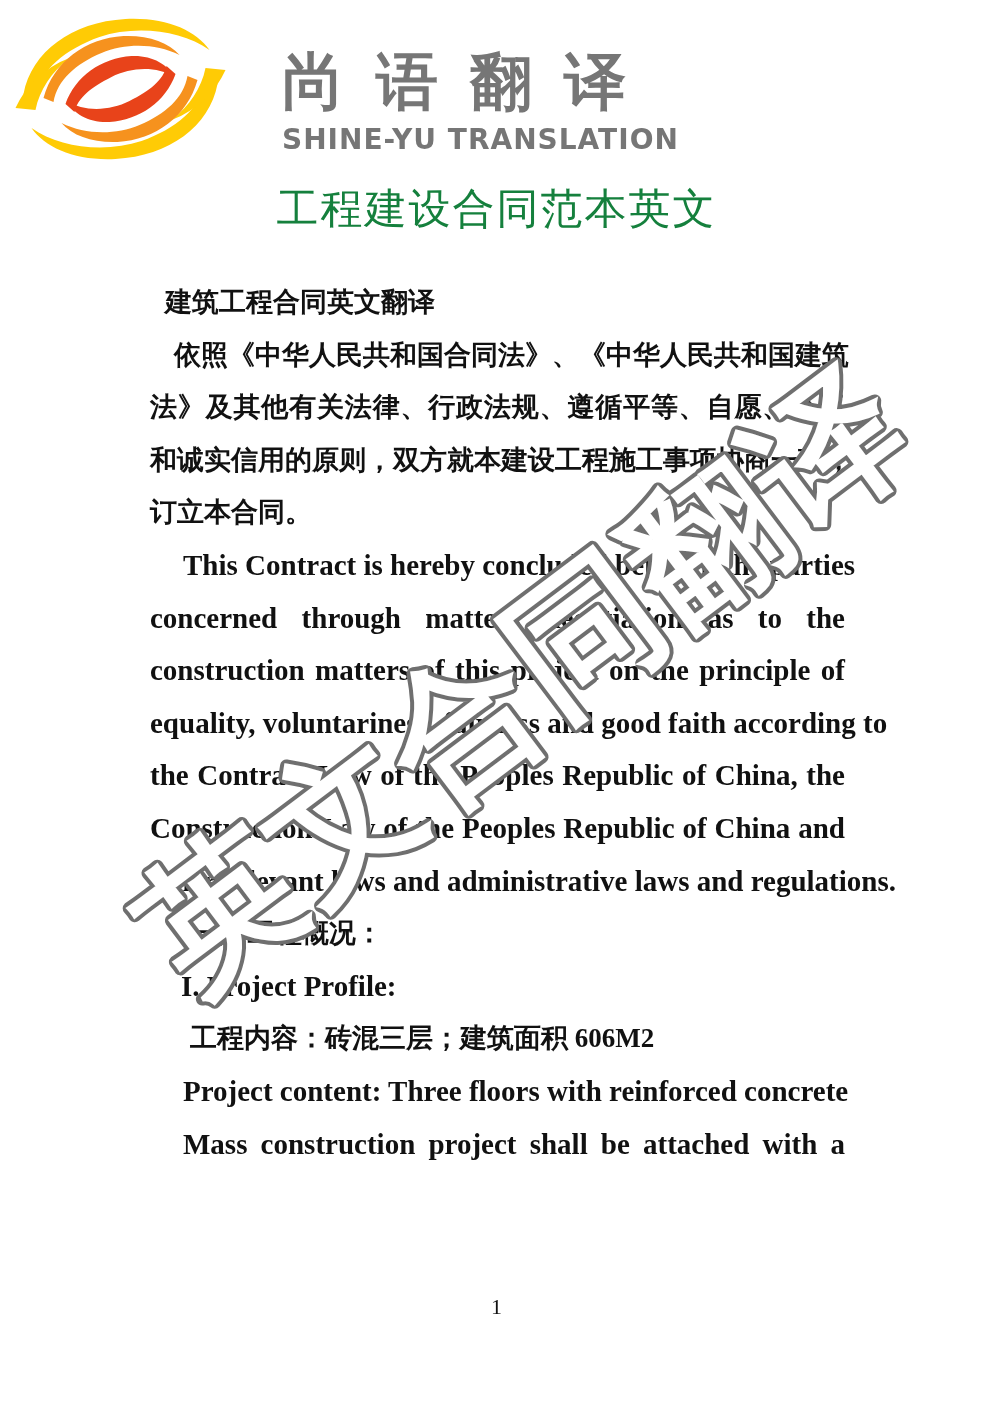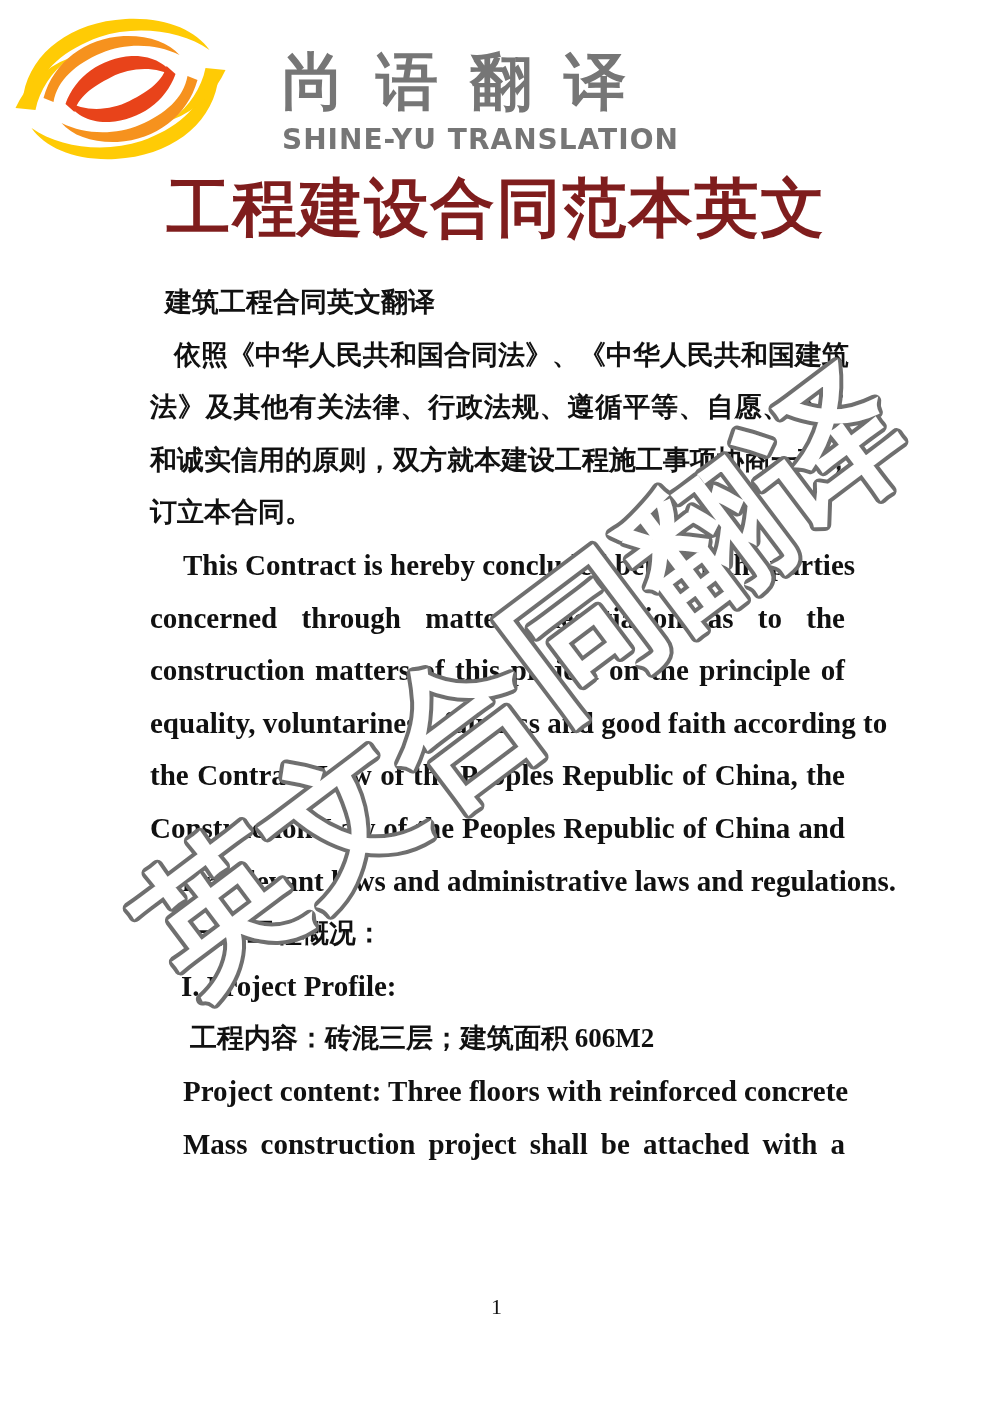--- a/index.html
+++ b/index.html
@@ -21,22 +21,22 @@
     letter-spacing:32px;white-space:nowrap;color:#767676;
   }
   #brand-en{
     font-family:"DejaVu Sans","Liberation Sans",sans-serif;
     font-weight:bold;font-size:28px;line-height:32px;
     letter-spacing:1px;white-space:nowrap;color:#767676;margin-top:2px;
   }
   
   #doc-title{
     position:absolute;left:0;top:176px;width:993px;
-    text-align:center;font-weight:bold;font-size:64px;line-height:66px;
-    letter-spacing:2px;white-space:nowrap;color:#7f1d1d;
+    text-align:center;font-weight:normal;font-size:42px;line-height:66px;
+    letter-spacing:2px;white-space:nowrap;color:#15803d;
   }
   
   #doc-body{
     position:absolute;left:150px;top:276px;width:695px;
   }
   .line{
     height:52.6px;line-height:52.6px;
     white-space:nowrap;
     overflow:visible;
   }

